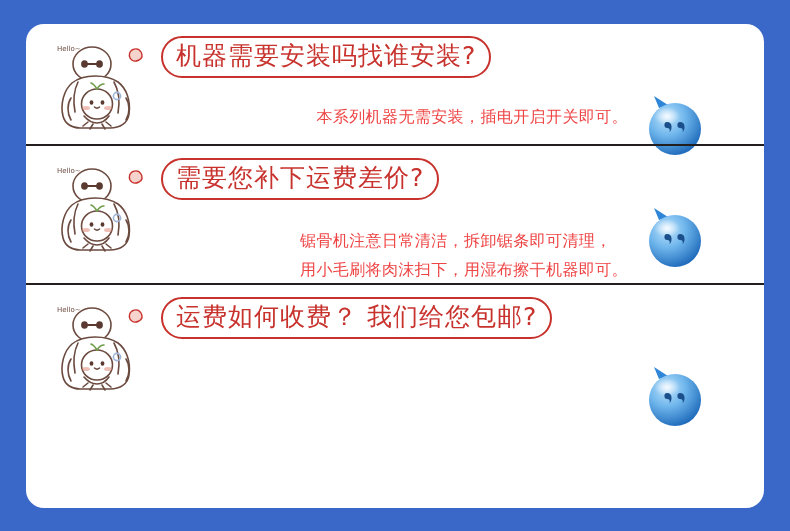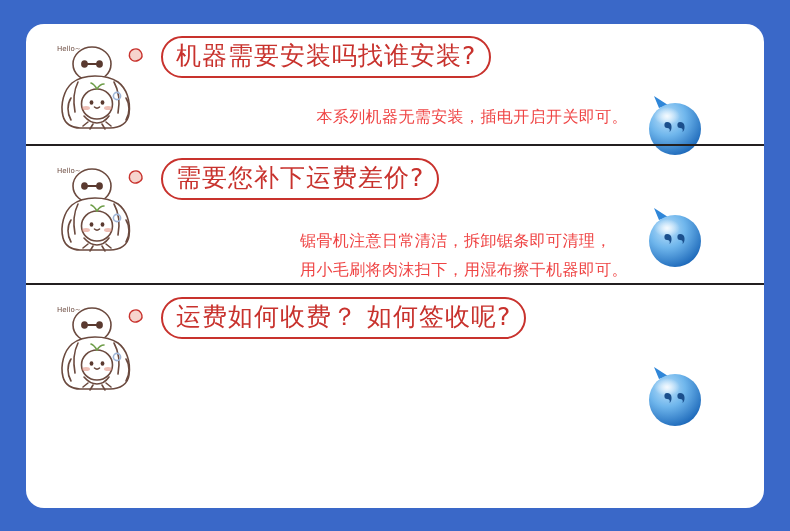--- a/index.html
+++ b/index.html
@@ -277,21 +277,21 @@
             <ellipse cx="60" cy="70" rx="4" ry="2.1" opacity="0.55"></ellipse>
           </g>
           <g fill="none" stroke="#c8322d" stroke-width="1.4" stroke-linejoin="round">
             <path d="M84 12 q6 -3 9 2 q3 5 -2 8 q-6 3 -9 -2 q-2 -5 2 -8 Z" fill="#f6d4cd"></path>
           </g>
           <text x="9" y="13" fill="#6b4a3f" font-family="DejaVu Sans, sans-serif" font-size="7">Hello~</text>
         </svg>
       </div>
 
       <div class="title-wrap">
-        <span class="title-pill">运费如何收费？ 如何签收呢?</span>
+        <span class="title-pill">运费如何收费？ 我们给您包邮?</span>
       </div>
 
 
       <div class="bubble">
         <svg viewBox="0 0 58 62" width="58" height="62" aria-hidden="true">
           <defs>
             <radialGradient id="bub3" cx="35%" cy="28%" r="78%">
               <stop offset="0%" stop-color="#bfe2fb"></stop>
               <stop offset="45%" stop-color="#6fb6ec"></stop>
               <stop offset="100%" stop-color="#1a66b8"></stop>

